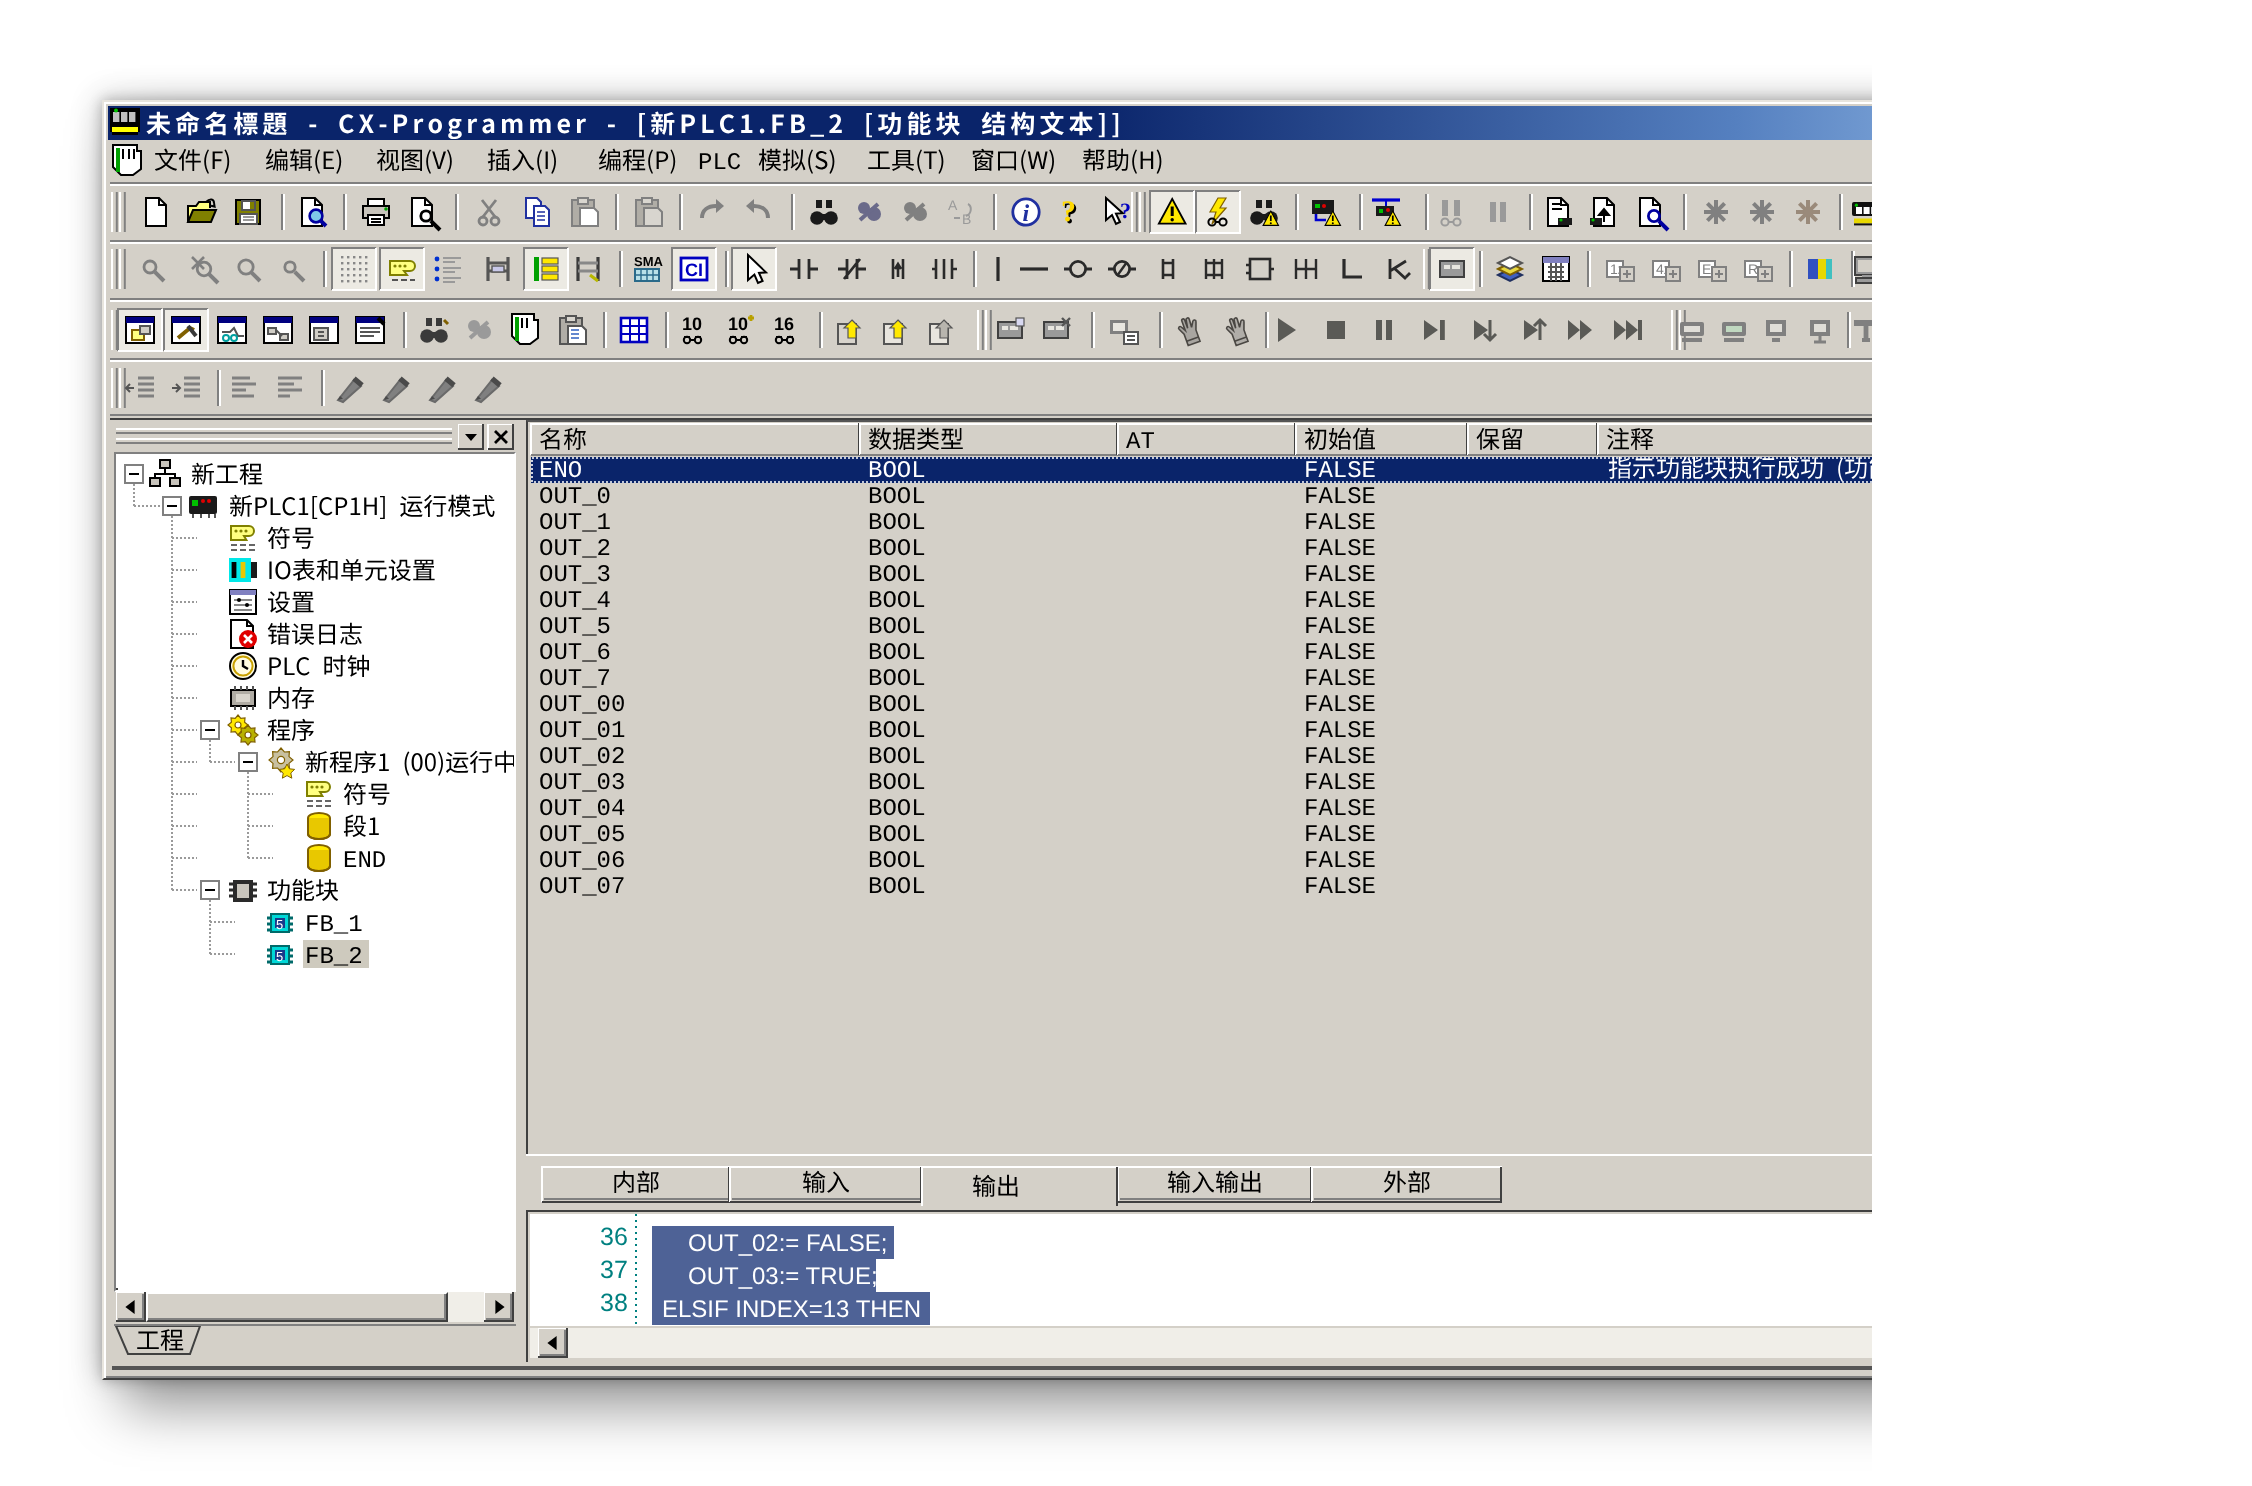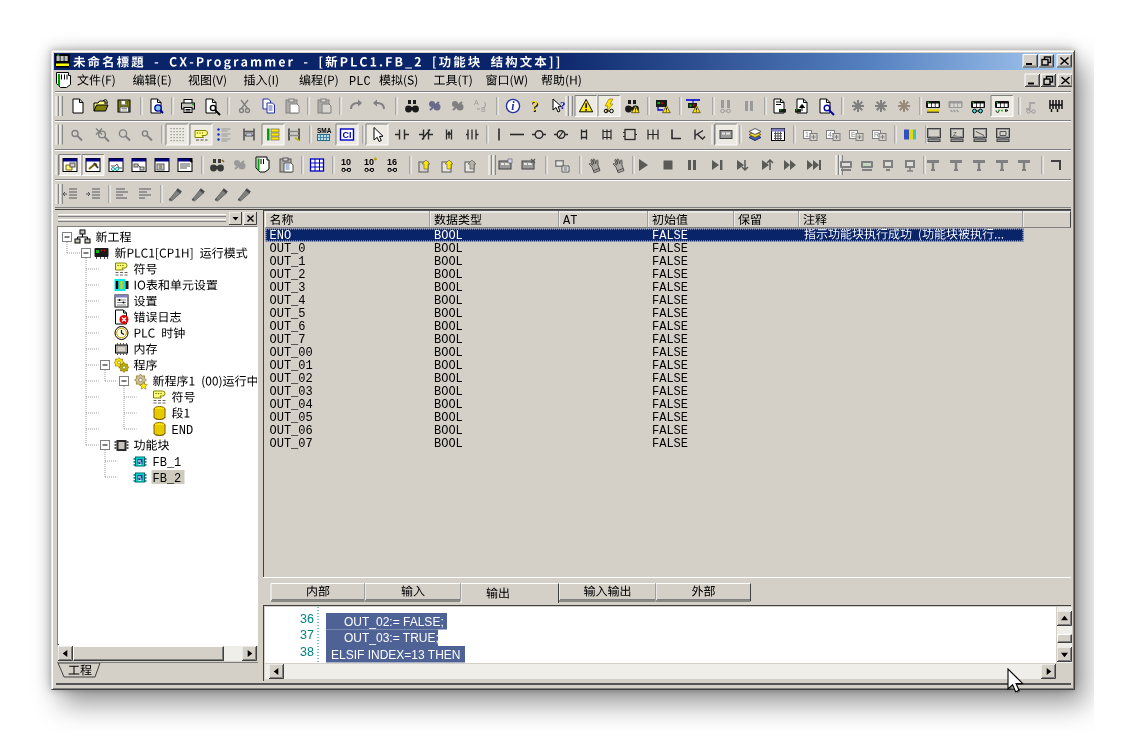--- a/index.html
+++ b/index.html
@@ -1,16 +1,16 @@
 <!DOCTYPE html>
 <html><head><meta charset="utf-8"><style>
 *{margin:0;padding:0;box-sizing:border-box}
 body{width:1126px;height:743px;background:#fff;overflow:hidden;
  font-family:"Liberation Sans",sans-serif}
-#page{position:relative;width:1094px;height:743px;overflow:hidden}
+#page{position:relative;width:936px;height:743px;overflow:hidden}
 .a{position:absolute}
 svg{display:block}
 </style></head><body>
 <div id="page">
 <div class="a" style="left:51px;top:50px;width:1024px;height:640px;
 background:#D4D0C8;
 border:1px solid;border-color:#E8E5DE #404040 #404040 #E8E5DE;
 box-shadow:1px 1px 0 #fff inset,-1px -1px 0 #808080 inset,
  10px 14px 26px rgba(0,0,0,.40), -2px -2px 14px rgba(0,0,0,.16),
  0 0 6px rgba(0,0,0,.22);"></div>

